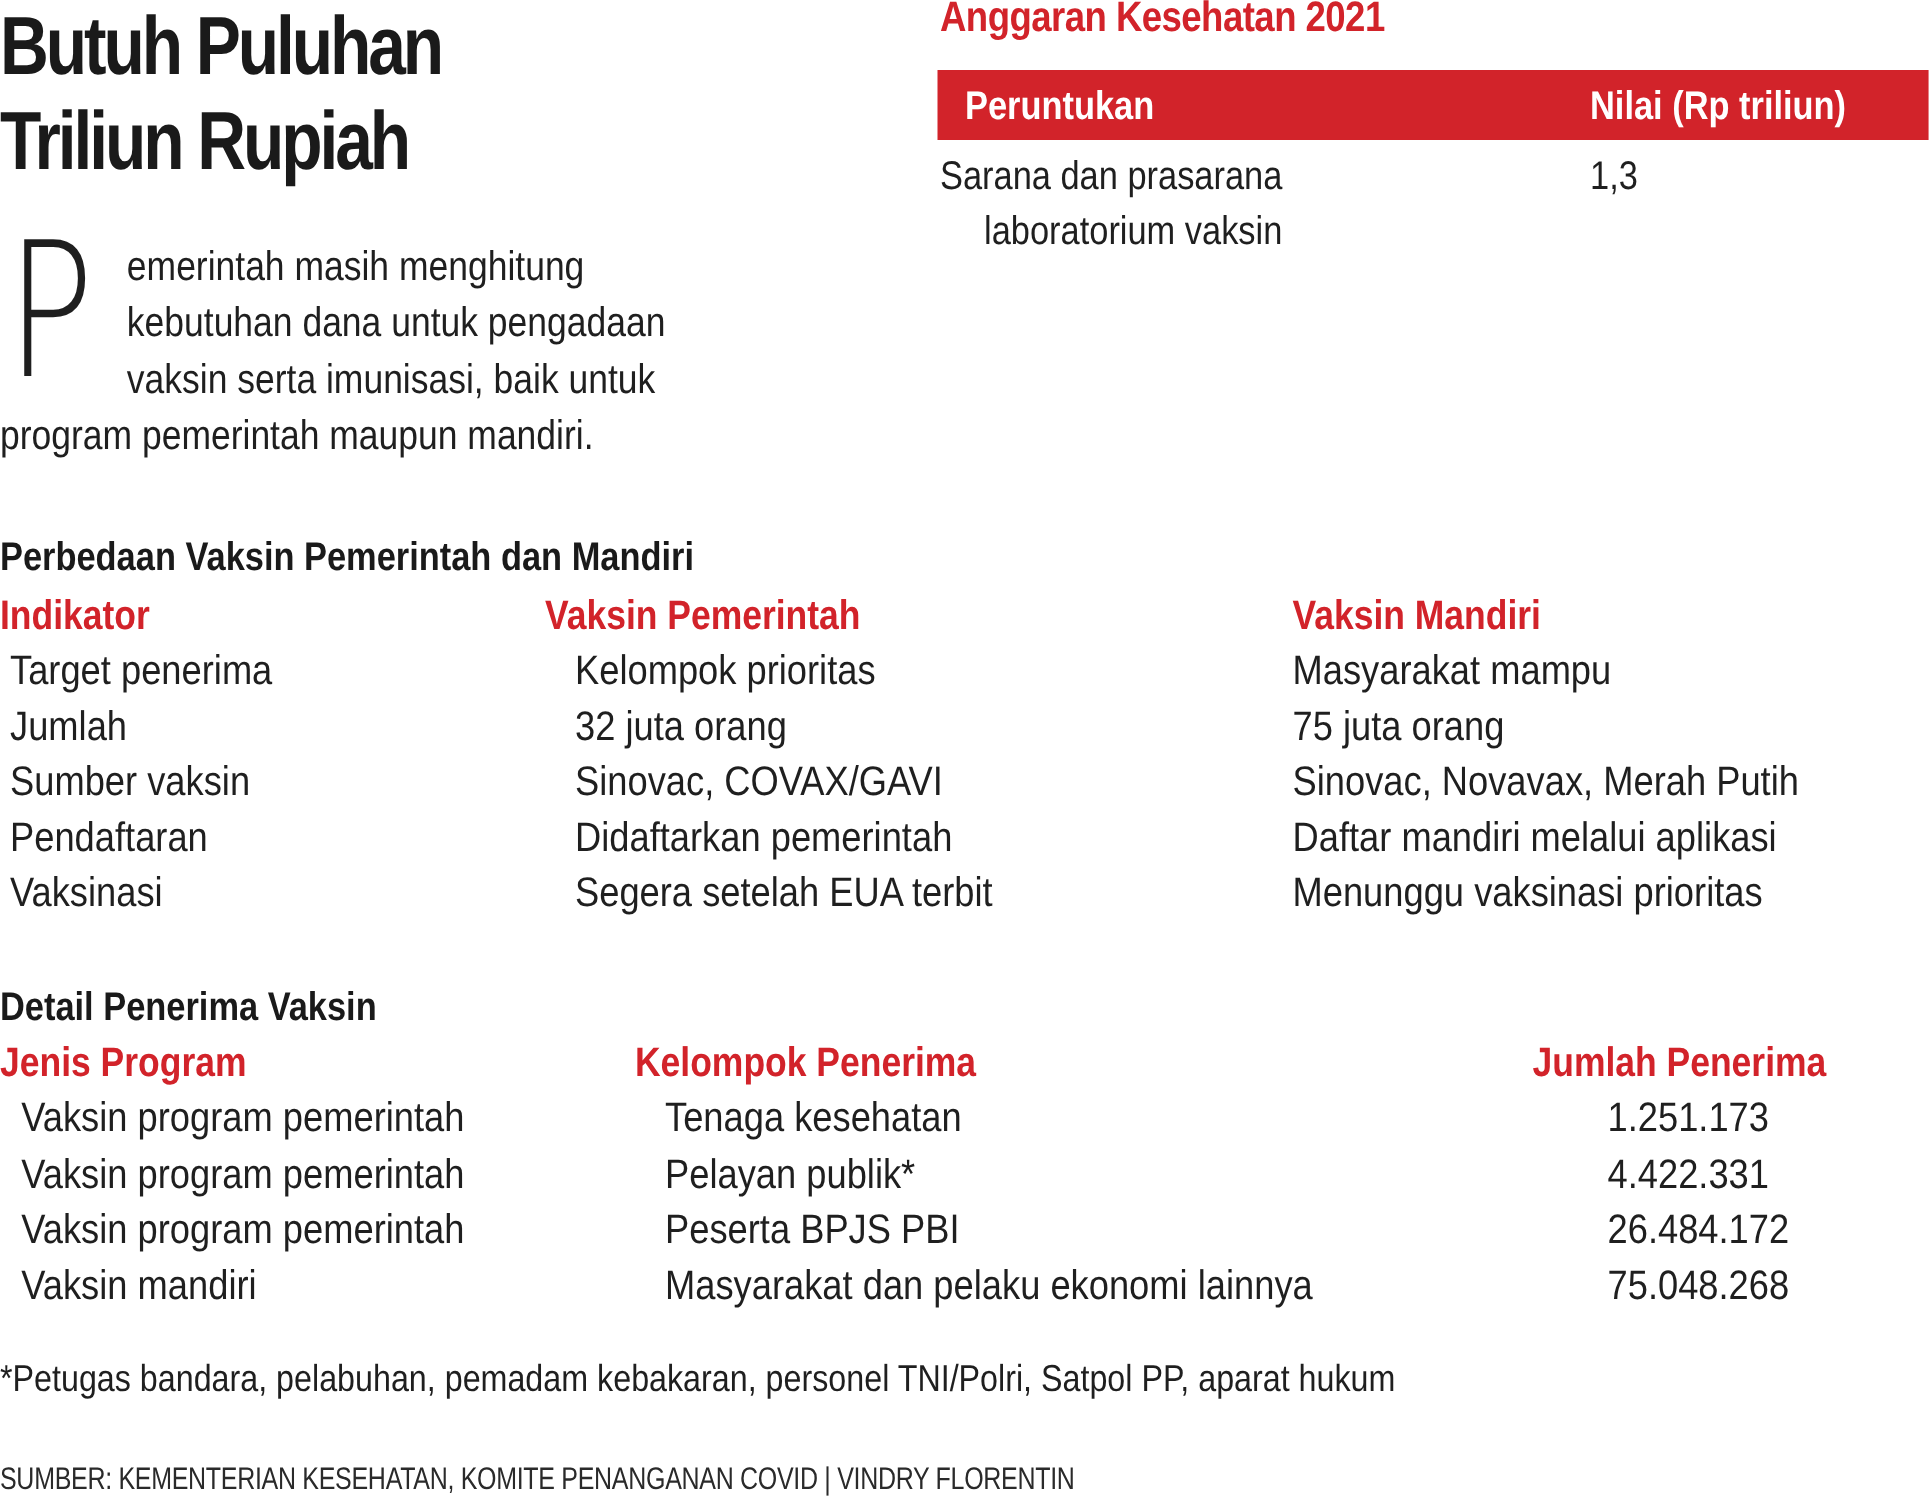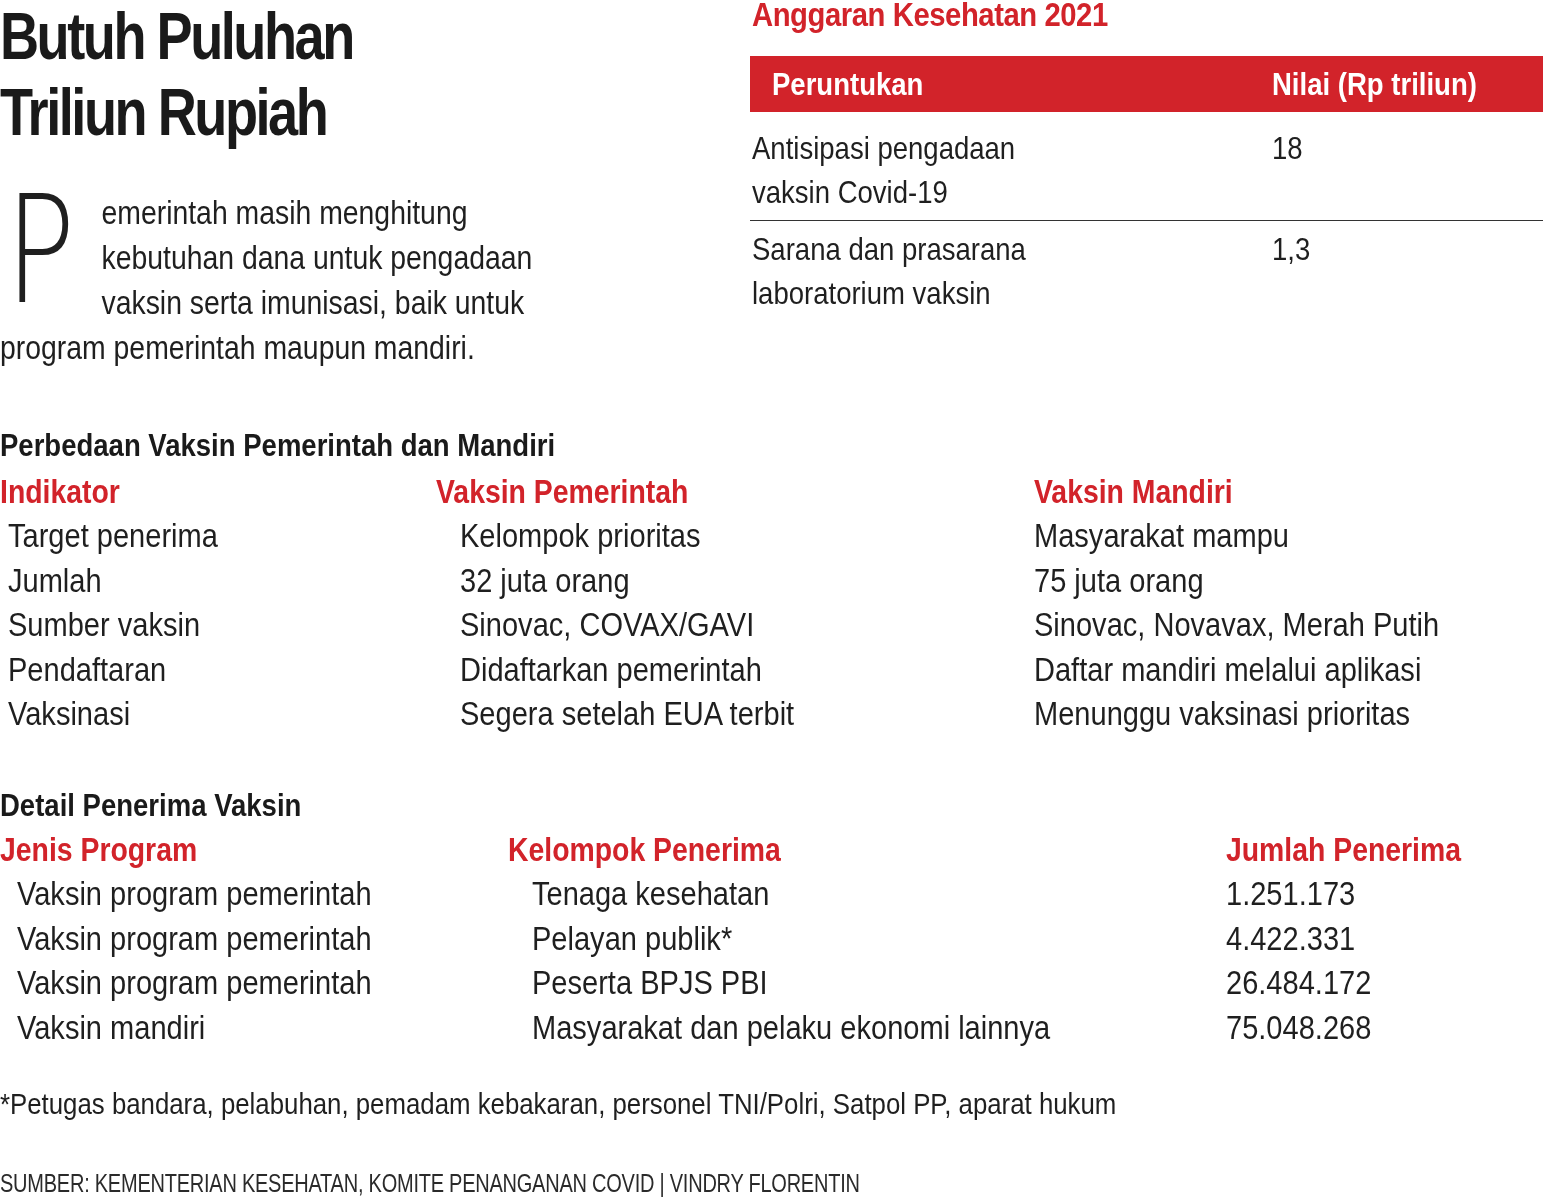--- a/index.html
+++ b/index.html
@@ -11,21 +11,21 @@
               transform:scaleX(0.82); transform-origin:left top; white-space:nowrap; }
   .lede { left:0; top:190px; width:720px; font-size:33px; line-height:45px; color:#1f1f1f;
           transform:scaleX(0.86); transform-origin:left top; }
   .dropcap { position:absolute; left:6px; top:0px; font-family:"DejaVu Sans", sans-serif; font-weight:200;
              font-size:150px; line-height:120px; color:#1f1f1f; transform:scaleX(0.9); transform-origin:left top;}
   .lede-line { white-space:nowrap; display:block; }
   .lede-line.indent { padding-left:118px; }
 
   .budget-title { left:752px; top:-6px; font-weight:700; font-size:34px; line-height:40px; color:#d2232a;
                   transform:scaleX(0.86); transform-origin:left top; white-space:nowrap; letter-spacing:-0.5px;}
-  .budget-table { left:750px; top:56px; width:793px; }
+  .budget-table { left:750px; top:56px; width:793px;text-align:right; }
   .bt-head { height:56px; background:#d2232a; position:relative; }
   .bt-head span { position:absolute; top:8px; color:#ffffff; font-weight:700; font-size:32px; line-height:40px;
                   transform:scaleX(0.86); transform-origin:left top; white-space:nowrap;}
   .bt-row { position:relative; border-bottom:1.5px solid #333; }
   .bt-row:last-child { border-bottom:none; }
   .bt-row .c1 { position:absolute; left:2px; font-size:32px; line-height:44px; transform:scaleX(0.86);
                 transform-origin:left top; white-space:nowrap; }
   .bt-row .c2 { position:absolute; left:522px; font-size:32px; line-height:44px; transform:scaleX(0.86);
                 transform-origin:left top; white-space:nowrap; }
 
@@ -54,27 +54,20 @@
   <span class="lede-line indent">kebutuhan dana untuk pengadaan</span>
   <span class="lede-line indent">vaksin serta imunisasi, baik untuk</span>
   <span class="lede-line">program pemerintah maupun mandiri.</span>
 </div>
 
 <div class="abs budget-title">Anggaran Kesehatan 2021</div>
 <div class="abs budget-table">
   <div class="bt-head">
     <span style="left:22px">Peruntukan</span>
     <span style="left:522px">Nilai (Rp triliun)</span>
-  </div>
-  <div class="bt-row" style="height:108px">
-    <span class="c1" style="top:14px">
-      <span style="display:block">Antisipasi pengadaan</span>
-      <span style="display:block">vaksin Covid-19</span>
-    </span>
-    <span class="c2" style="top:14px">18</span>
   </div>
   <div class="bt-row" style="height:100px">
     <span class="c1" style="top:6px">
       <span style="display:block">Sarana dan prasarana</span>
       <span style="display:block">laboratorium vaksin</span>
     </span>
     <span class="c2" style="top:6px">1,3</span>
   </div>
 </div>
 
@@ -118,21 +111,21 @@
     <div class="cell">Vaksin program pemerintah</div>
     <div class="cell">Vaksin program pemerintah</div>
     <div class="cell">Vaksin mandiri</div>
   </div>
   <div class="abs" style="left:532px; top:44px">
     <div class="cell">Tenaga kesehatan</div>
     <div class="cell">Pelayan publik*</div>
     <div class="cell">Peserta BPJS PBI</div>
     <div class="cell">Masyarakat dan pelaku ekonomi lainnya</div>
   </div>
-  <div class="abs" style="left:1226px; top:44px">
+  <div class="abs" style="left:1286px; top:44px">
     <div class="cell">1.251.173</div>
     <div class="cell">4.422.331</div>
     <div class="cell">26.484.172</div>
     <div class="cell">75.048.268</div>
   </div>
 </div>
 
 <div class="abs footnote">*Petugas bandara, pelabuhan, pemadam kebakaran, personel TNI/Polri, Satpol PP, aparat hukum</div>
 <div class="abs source">SUMBER: KEMENTERIAN KESEHATAN, KOMITE PENANGANAN COVID | VINDRY FLORENTIN</div>
 

